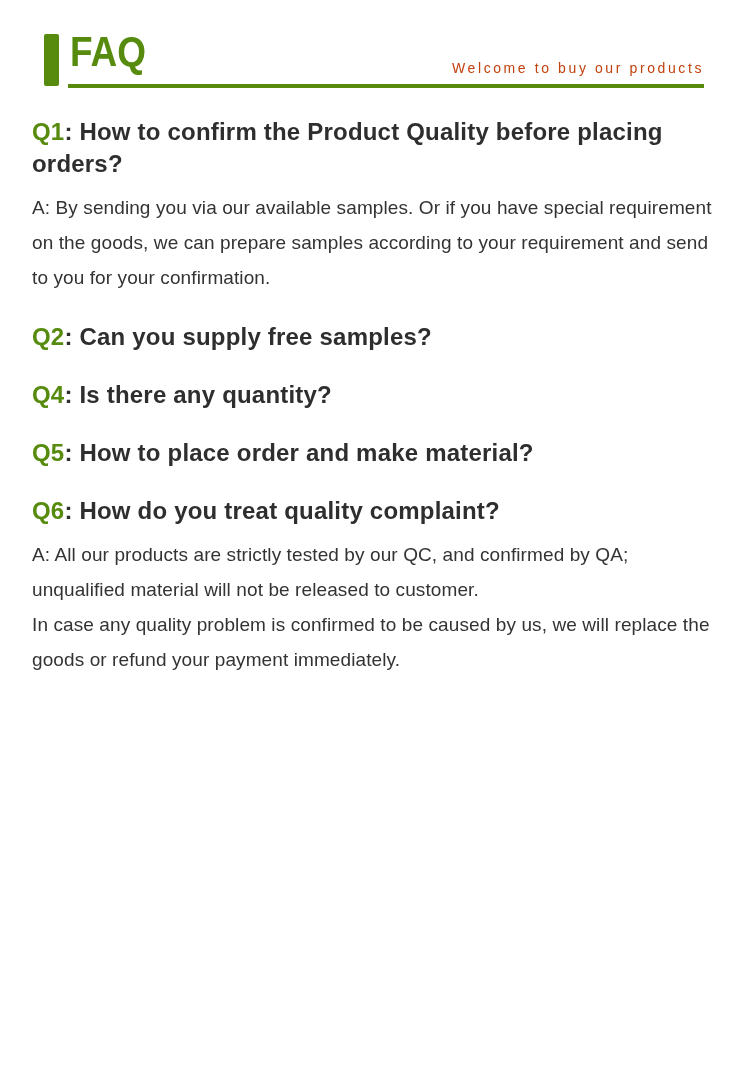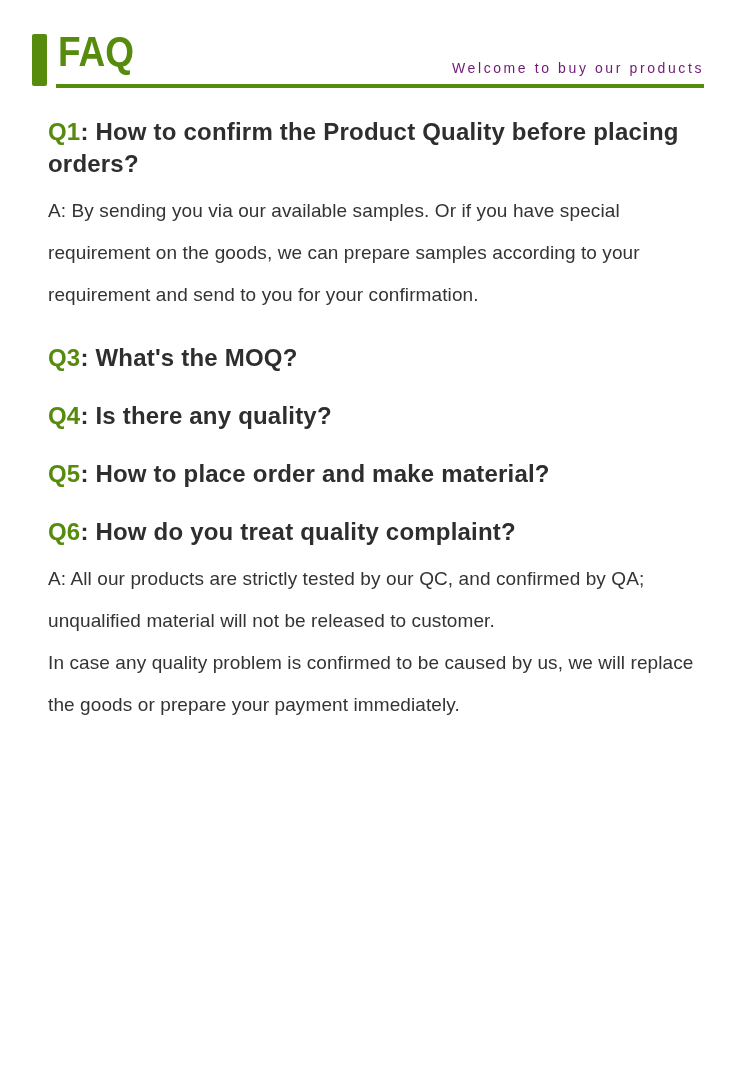--- a/index.html
+++ b/index.html
@@ -9,21 +9,21 @@
     height: 1070px;
     font-family: "Liberation Sans", sans-serif;
     color: #333333;
     overflow: hidden;
     position: relative;
   }
 
   
   .header {
     position: relative;
-    margin: 34px 44px 0 32px;
+    margin: 34px 44px 0 44px;
     height: 54px;
   }
   .accent-bar {
     position: absolute;
     left: 0;
     top: 0;
     width: 15px;
     height: 52px;
     background: #578B0E;
     border-radius: 2px;
@@ -38,53 +38,53 @@
     color: #578B0E;
     transform: scaleX(0.88);
     transform-origin: left top;
   }
   .welcome-text {
     position: absolute;
     right: 2px;
     bottom: 12px;
     font-size: 14px;
     letter-spacing: 2.6px;
-    color: #701a75;
+    color: #c2410c;
     font-weight: 400;
   }
   .header-underline {
     position: absolute;
     left: 24px;
     right: 2px;
     bottom: 0;
     height: 4px;
     background: #578B0E;
   }
 
   
   .faq-wrap {
-    padding: 0 34px 0 48px;
+    padding: 0 34px 0 32px;
   }
   .faq-section h2 {
     margin: 26px 0 10px 0;
     font-size: 24px;
     line-height: 32px;
     font-weight: 700;
     color: #2E2E2E;
     letter-spacing: 0.2px;
   }
   .faq-section:first-child h2 {
     margin-top: 28px;
   }
   .faq-section h2 .q-number {
     color: #578B0E;
   }
   .faq-section p {
     font-size: 19px;
-    line-height: 42px;
+    line-height: 35px;
     color: #333333;
     white-space: pre-line;
     letter-spacing: 0.1px;
   }
 </style>
 </head>
 <body>
 
 <div class="header">
   <div class="accent-bar"></div>
@@ -94,33 +94,33 @@
 </div>
 
 <div class="faq-wrap">
 
   <div class="faq-section">
     <h2><span class="q-number">Q1</span><span>: How to confirm the Product Quality before placing orders?</span></h2>
     <p>A: By sending you via our available samples. Or if you have special requirement on the goods, we can prepare samples according to your requirement and send to you for your confirmation.</p>
   </div>
 
   <div class="faq-section">
+    <h2><span class="q-number">Q2</span><span>: Can you supply free samples?</span></h2>
   </div>
 
   <div class="faq-section">
-    <h2><span class="q-number">Q3</span><span>: What's the MOQ?</span></h2>
   </div>
 
   <div class="faq-section">
-    <h2><span class="q-number">Q4</span><span>: Is there any quality?</span></h2>
+    <h2><span class="q-number">Q4</span><span>: Is there any quantity?</span></h2>
   </div>
 
   <div class="faq-section">
     <h2><span class="q-number">Q5</span><span>: How to place order and make material?</span></h2>
   </div>
 
   <div class="faq-section">
     <h2><span class="q-number">Q6</span><span>: How do you treat quality complaint?</span></h2>
     <p>A: All our products are strictly tested by our QC, and confirmed by QA; unqualified material will not be released to customer.
-In case any quality problem is confirmed to be caused by us, we will replace the goods or prepare your payment immediately.</p>
+In case any quality problem is confirmed to be caused by us, we will replace the goods or refund your payment immediately.</p>
   </div>
 
 </div>
 
 </body></html>

